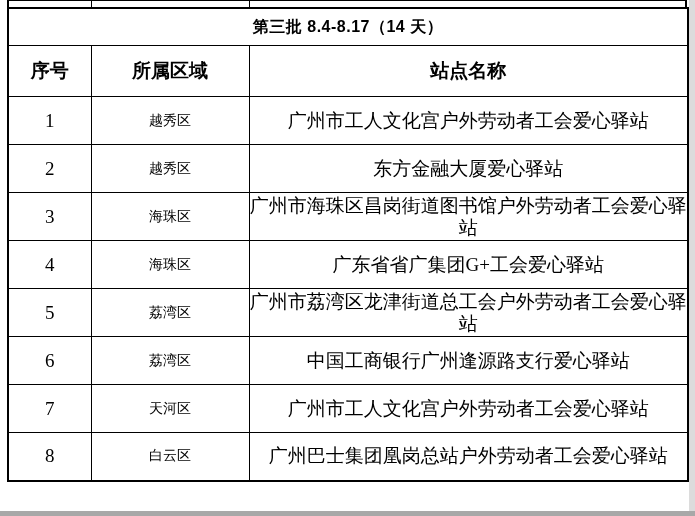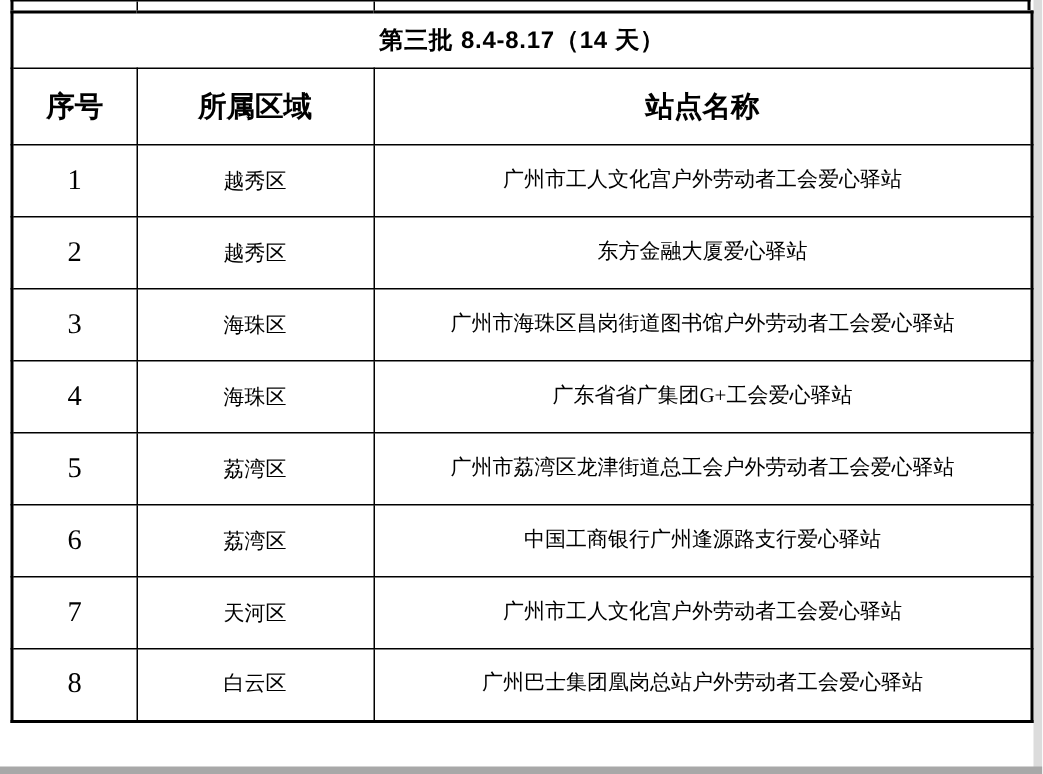--- a/index.html
+++ b/index.html
@@ -83,21 +83,21 @@
   td.no-cell {
     font-family: "Liberation Serif", serif;
     font-size: 19px;
   }
   td.dist-cell {
     font-family: "Liberation Serif", serif;
     font-size: 14px;
   }
   td.name-cell {
     font-family: "Liberation Serif", serif;
-    font-size: 14px;
+    font-size: 19px;
     line-height: 22px;
     padding: 2px 11px;
     word-break: break-all;
   }
 </style>
 </head>
 <body>
 
 <div class="stage">
   <div class="right-strip"></div>

